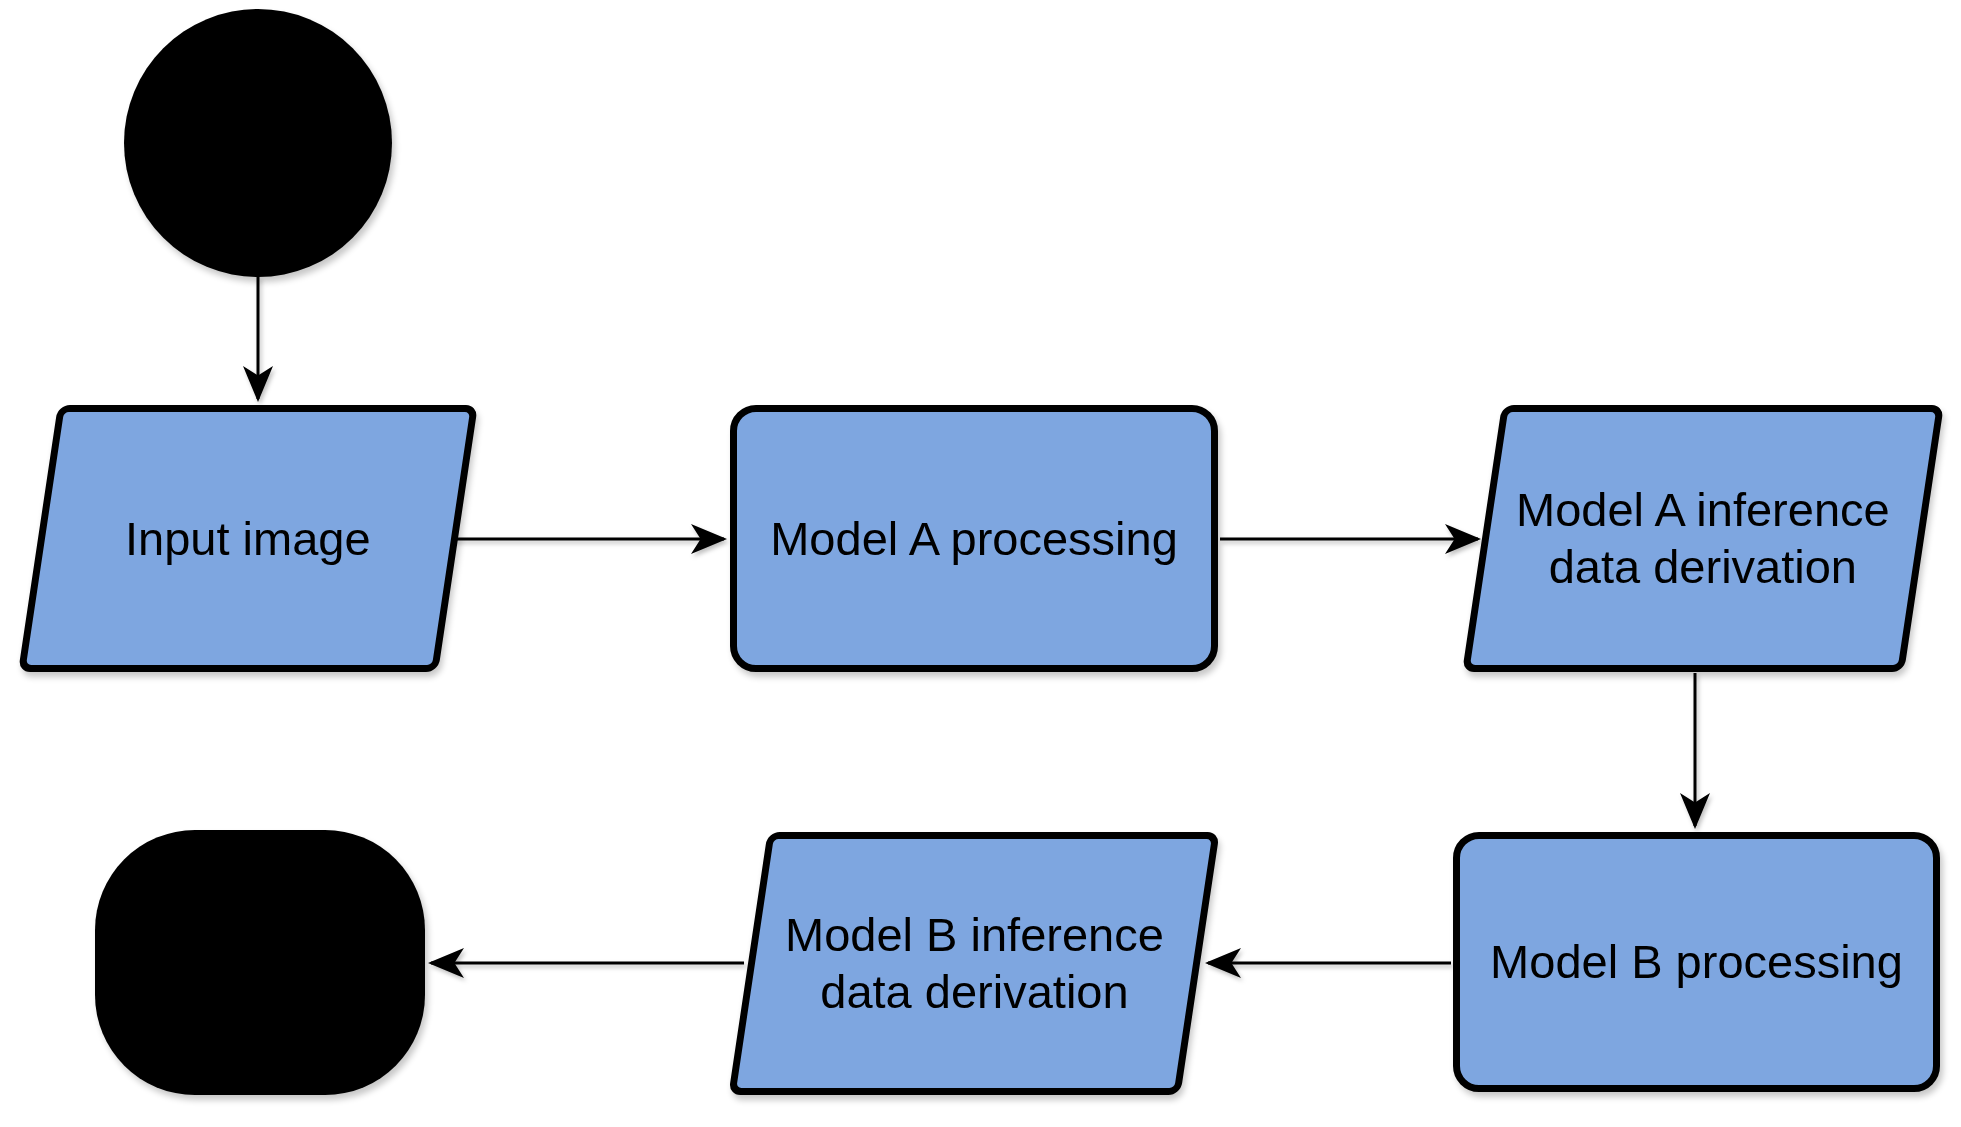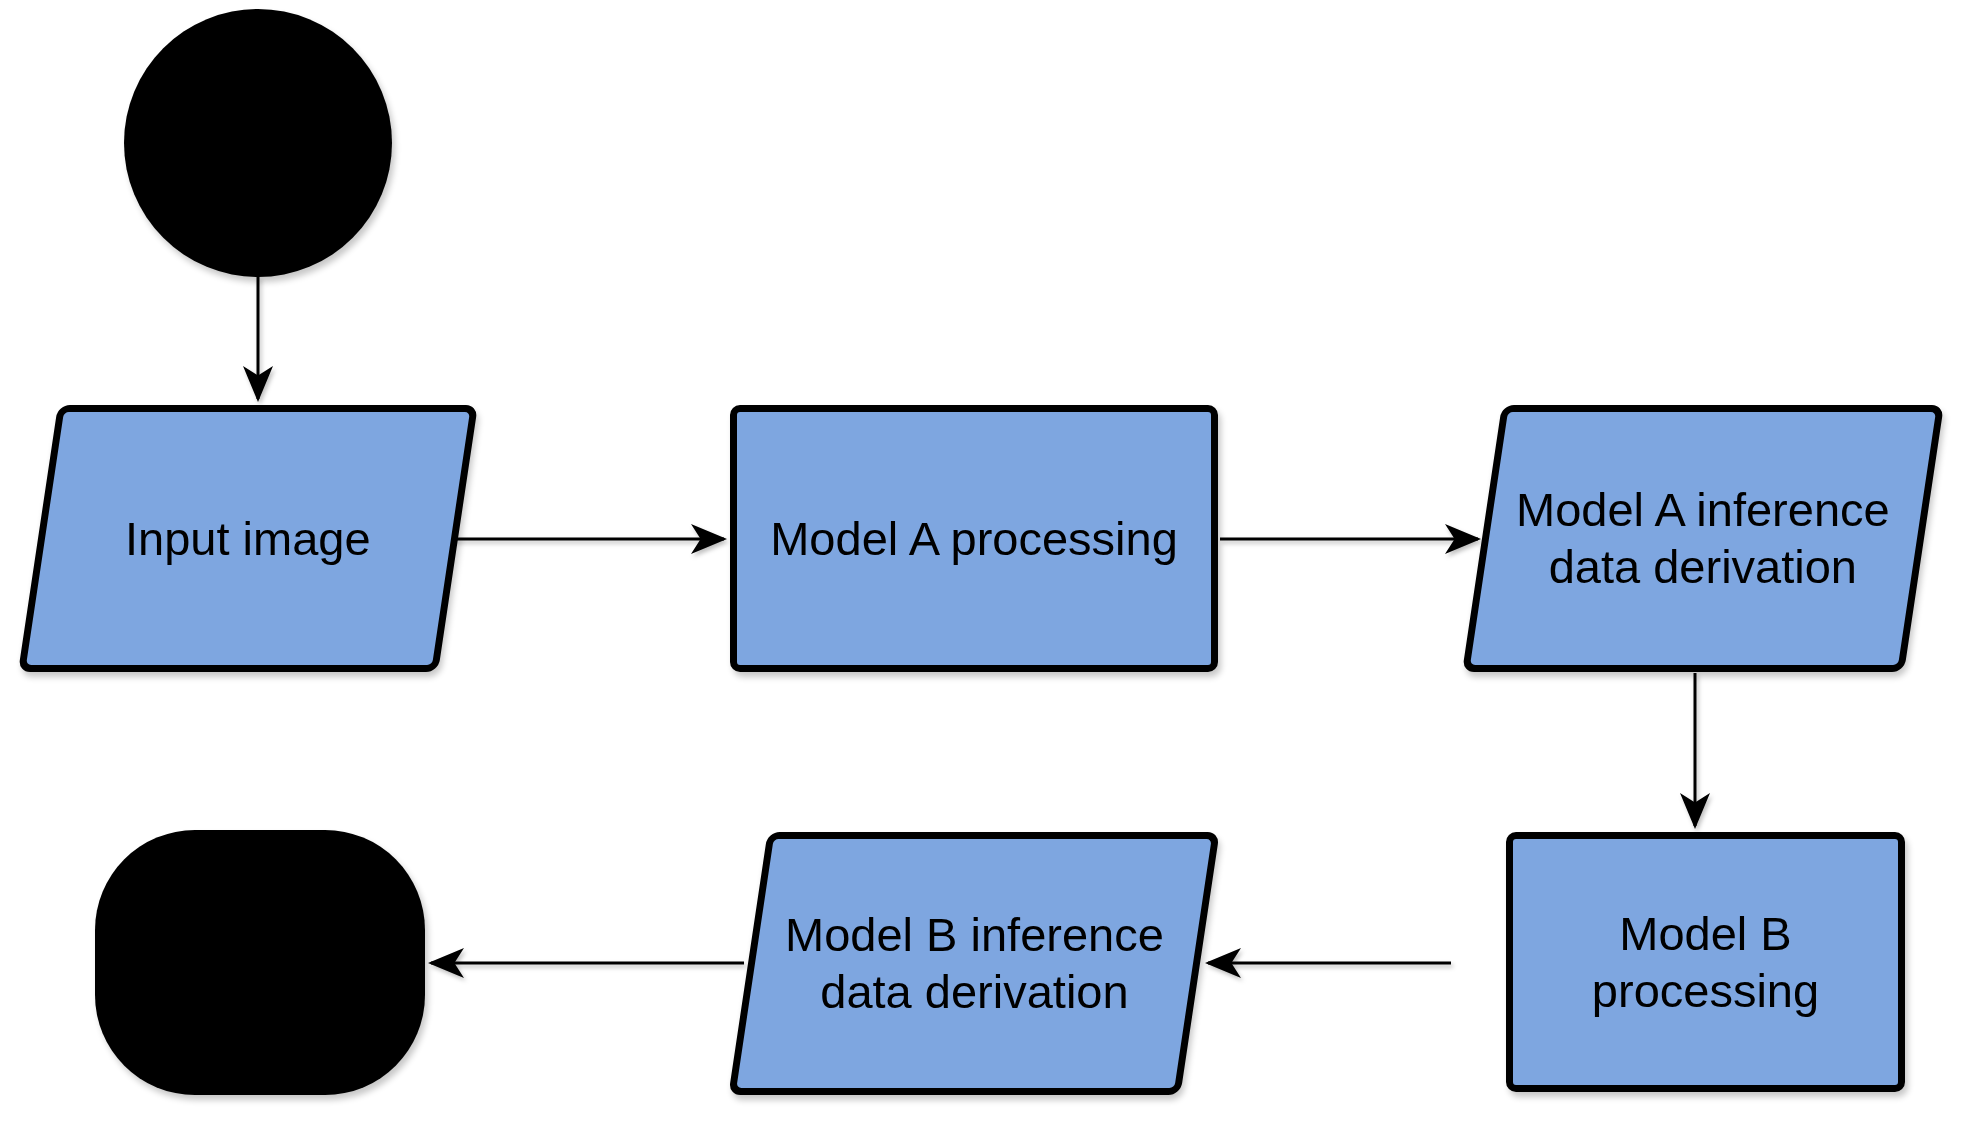--- a/index.html
+++ b/index.html
@@ -26,21 +26,21 @@
     text-align: center;
     color: #000000;
     font-size: 47px;
     line-height: 1.22;
   }
   .blue {
     background: #7EA6E0;
     border: 7px solid #000000;
     box-shadow: 3px 5px 6px rgba(0,0,0,0.22);
   }
-  .round-rect { border-radius: 10px; }
+  .round-rect { border-radius: 26px; }
   .para { transform: skewX(-8.5deg); border-radius: 12px; }
   .para .label { transform: skewX(8.5deg); }
   .terminal {
     background: #000000;
     box-shadow: 3px 5px 6px rgba(0,0,0,0.22);
   }
   .start-node {
     left: 124px; top: 9px; width: 268px; height: 268px;
     border-radius: 50%;
   }
@@ -80,21 +80,21 @@
     <span class="label">Model A processing</span>
   </div>
 
   <div class="node blue para" style="left:1482px; top:405px; width:442px; height:267px;">
     <span class="label">
       <span class="line">Model A inference</span>
       <span class="line">data derivation</span>
     </span>
   </div>
 
-  <div class="node blue round-rect" style="left:1506px; top:832px; width:399px; height:260px;">
+  <div class="node blue round-rect" style="left:1453px; top:832px; width:487px; height:260px;">
     <span class="label">Model B processing</span>
   </div>
 
   <div class="node blue para" style="left:748px; top:832px; width:452px; height:263px;">
     <span class="label">
       <span class="line">Model B inference</span>
       <span class="line">data derivation</span>
     </span>
   </div>
 

